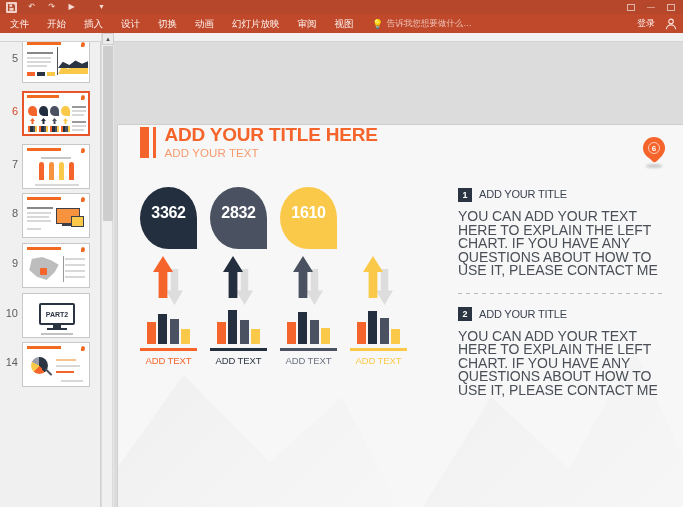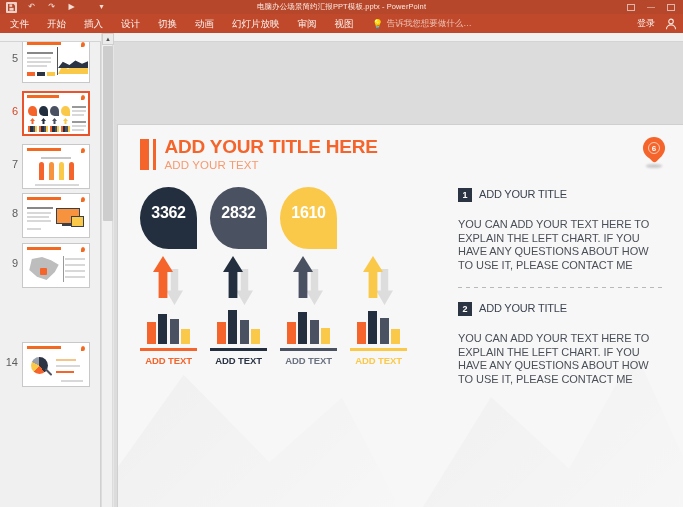--- a/index.html
+++ b/index.html
@@ -133,21 +133,21 @@
     background: linear-gradient(135deg, rgba(0,0,0,0.035), rgba(0,0,0,0));
     clip-path: polygon(0% 100%, 32% 22%, 58% 68%, 80% 34%, 100% 100%);
   }
   .slide-bg2 {
     position: absolute; right: -30px; bottom: 0; width: 300px; height: 210px;
     background: linear-gradient(135deg, rgba(0,0,0,0.03), rgba(0,0,0,0));
     clip-path: polygon(0% 100%, 26% 40%, 52% 74%, 74% 18%, 100% 100%);
   }
 
   
-  .title-wrap { position: absolute; left: 22px; top: 12px; display: flex; align-items: center; }
+  .title-wrap { position: absolute; left: 22px; top: 0; display: flex; align-items: center; }
   .title-blk { width: 9px; height: 31px; background: #f4642b; }
   .title-thin { width: 2.5px; height: 31px; background: #f4642b; margin-left: 4px; }
   .title-txt { margin-left: 9px; }
   .title-main {
     font-size: 19px; font-weight: bold; color: #f4642b;
     letter-spacing: -0.2px; line-height: 19px;
   }
   .title-sub {
     font-size: 11.5px; color: #f79a6e; letter-spacing: .1px;
     line-height: 14px; margin-top: 2px;
@@ -198,38 +198,38 @@
     background: #dddddd;
     clip-path: polygon(28% 0%, 72% 0%, 72% 60%, 100% 60%, 50% 100%, 0% 60%, 28% 60%);
   }
 
   .chart-row { display: flex; gap: 13px; margin-top: 4px; }
   .chart-cell { width: 57px; }
   .bars { display: flex; align-items: flex-end; justify-content: center; gap: 2.5px; height: 34px; }
   .bar { width: 9px; }
   .chart-rule { height: 2.5px; margin-top: 4px; }
   .chart-lbl {
-    text-align: center; font-size: 9.5px; font-weight: bold;
+    text-align: center; font-size: 9.5px; font-weight: normal;
     margin-top: 4px; letter-spacing: -0.1px;
   }
 
   
   .rightcol { position: absolute; left: 340px; top: 62px; width: 208px; }
   .sect-head { display: flex; align-items: center; gap: 7px; }
   .sect-badge {
     width: 14px; height: 14px; background: #2b3443; color: #fff;
     font-size: 9px; font-weight: bold;
     display: flex; align-items: center; justify-content: center;
   }
   .sect-title {
     font-size: 11px; color: #3c4350; letter-spacing: -0.2px; line-height: 15px;
   }
   .sect-body {
-    font-size: 11px; color: #4a4f57; line-height: 13.5px;
-    margin-top: 16px; letter-spacing: -0.05px;
+    font-size: 14px; color: #4a4f57; line-height: 13.5px;
+    margin-top: 8px; letter-spacing: -0.05px;
   }
   .dash-div {
     margin-top: 15px; margin-bottom: 13px; height: 1px;
     background-image: repeating-linear-gradient(to right, #b9b9b9 0 4px, transparent 4px 8px);
   }
 </style>
 </head>
 <body>
 
 <div id="app">
@@ -249,21 +249,20 @@
       <div class="qat-ico">
           <span>↷</span>
         </div>
       <div class="qat-ico">
           <span>▶</span>
         </div>
       <div class="qat-ico" style="margin-left:10px">
           <span>▾</span>
         </div>
     </div>
-    <div class="doc-title">电脑办公场景简约汇报PPT模板.pptx - PowerPoint</div>
     <div class="win-btns">
       <div class="win-btn box"></div>
       <div class="win-btn">—</div>
       <div class="win-btn box"></div>
     </div>
   </div>
 
   <div class="ribbon">
     <div class="tab">文件</div>
     <div class="tab">开始</div>
@@ -376,20 +375,29 @@
         <div style="position:absolute;left:5px;top:13px;width:32px;height:24px;background:#bdbdbd;clip-path:polygon(12% 8%,44% 0,72% 14%,96% 32%,84% 62%,58% 96%,28% 82%,4% 54%)"></div>
         <div style="position:absolute;left:17px;top:24px;width:7px;height:7px;background:#f4642b;border-radius:1px"></div>
         <div class="th-line" style="left:42px;top:14px;width:20px"></div>
         <div class="th-line" style="left:42px;top:20px;width:20px"></div>
         <div class="th-line" style="left:42px;top:26px;width:20px"></div>
         <div class="th-line" style="left:42px;top:32px;width:20px"></div>
         <div style="position:absolute;left:40px;top:12px;width:1px;height:26px;background:#9a9a9a"></div>
       </div>
     </div>
 
+    <div class="thumb-row" style="top:251px">
+      <div class="thumb-num">10</div>
+      <div class="thumb-box">
+        <div style="position:absolute;left:16px;top:9px;width:36px;height:22px;border:2px solid #2b3443;border-radius:2px;display:flex;align-items:center;justify-content:center;font-size:7px;font-weight:bold;color:#2b3443;font-family:'Liberation Sans',sans-serif;">PART2</div>
+        <div style="position:absolute;left:30px;top:31px;width:8px;height:3px;background:#2b3443"></div>
+        <div style="position:absolute;left:24px;top:34px;width:20px;height:2px;background:#2b3443"></div>
+        <div class="th-line" style="left:18px;top:39px;width:32px;background:#c2c2c2"></div>
+      </div>
+    </div>
 
     <div class="thumb-row" style="top:300px">
       <div class="thumb-num">14</div>
       <div class="thumb-box">
         <div class="th-bar"></div>
         <div class="th-dot"></div>
         <div style="position:absolute;left:8px;top:14px;width:17px;height:17px;border-radius:50%;background:conic-gradient(#2b3443 0 40%,#f4642b 40% 62%,#fbc94a 62% 82%,#9aa0ab 82% 100%)"></div>
         <div style="position:absolute;left:21px;top:28px;width:9px;height:2px;background:#4a5160;transform:rotate(45deg);border-radius:1px"></div>
         <div class="th-line" style="left:33px;top:16px;width:20px;background:#f4c48a"></div>
         <div class="th-line" style="left:33px;top:22px;width:24px"></div>

